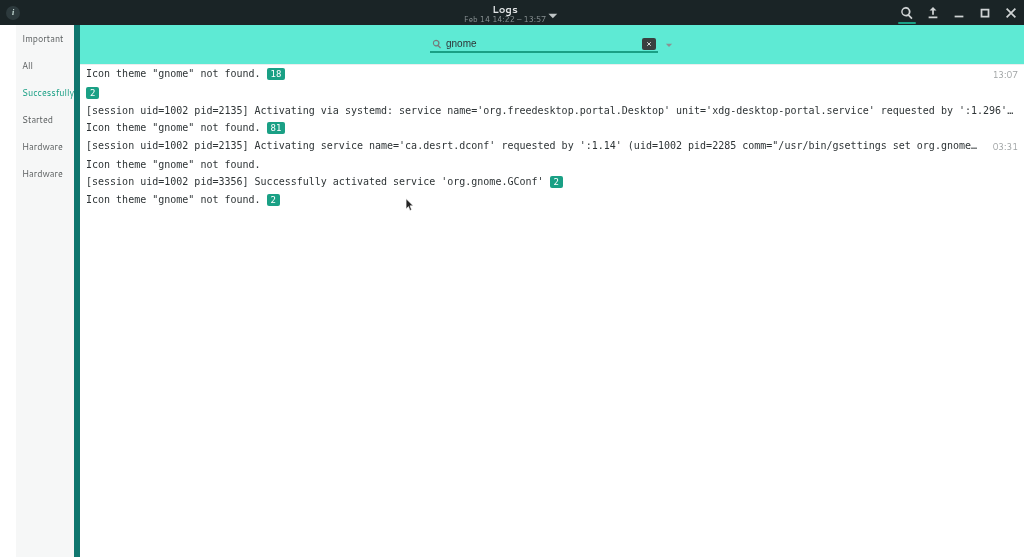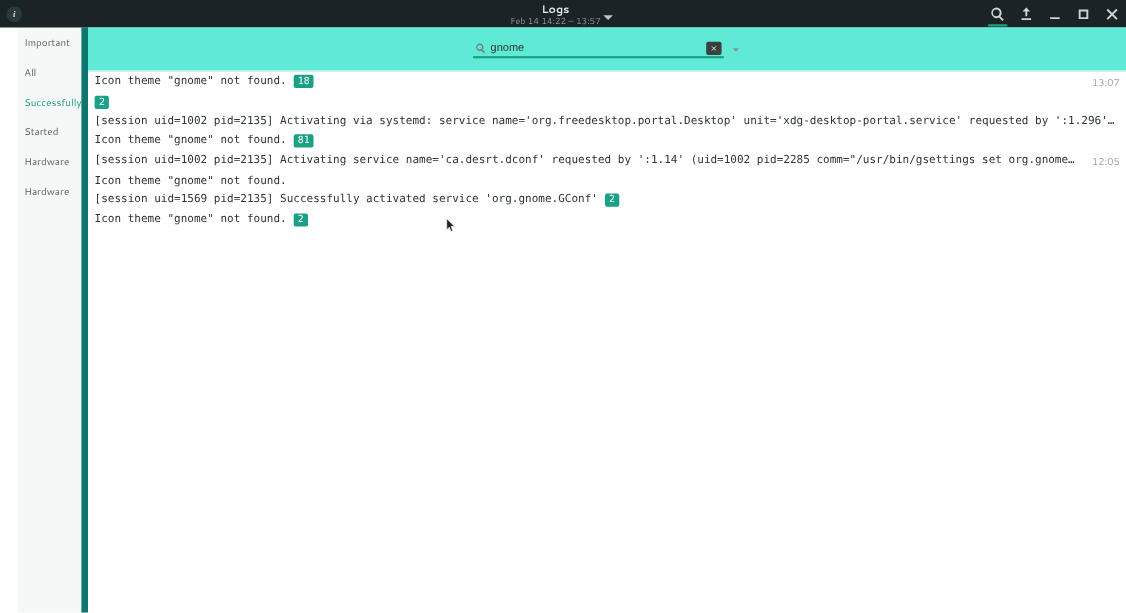--- a/index.html
+++ b/index.html
@@ -156,27 +156,27 @@
       </div>
       <div class="logrow">
         <span class="logmsg">[session uid=1002 pid=2135] Activating via systemd: service name='org.freedesktop.portal.Desktop' unit='xdg-desktop-portal.service' requested by ':1.296' (uid=1002 pid=20021 comm="/usr/bin/g…</span>
       </div>
       <div class="logrow">
         <span class="logmsg">Icon theme "gnome" not found.</span>
         <span class="badge">81</span>
       </div>
       <div class="logrow">
         <span class="logmsg">[session uid=1002 pid=2135] Activating service name='ca.desrt.dconf' requested by ':1.14' (uid=1002 pid=2285 comm="/usr/bin/gsettings set org.gnome.desktop.a11y.appl" label="unconfined_u:unc…</span>
-        <span class="rowtime">12:05</span>
+        <span class="rowtime">03:31</span>
       </div>
       <div class="logrow">
         <span class="logmsg">Icon theme "gnome" not found.</span>
       </div>
       <div class="logrow">
-        <span class="logmsg">[session uid=1569 pid=2135] Successfully activated service 'org.gnome.GConf'</span>
+        <span class="logmsg">[session uid=1002 pid=3356] Successfully activated service 'org.gnome.GConf'</span>
         <span class="badge">2</span>
       </div>
       <div class="logrow">
         <span class="logmsg">Icon theme "gnome" not found.</span>
         <span class="badge">2</span>
       </div>
     </div>
   </div>
 </div>
 

